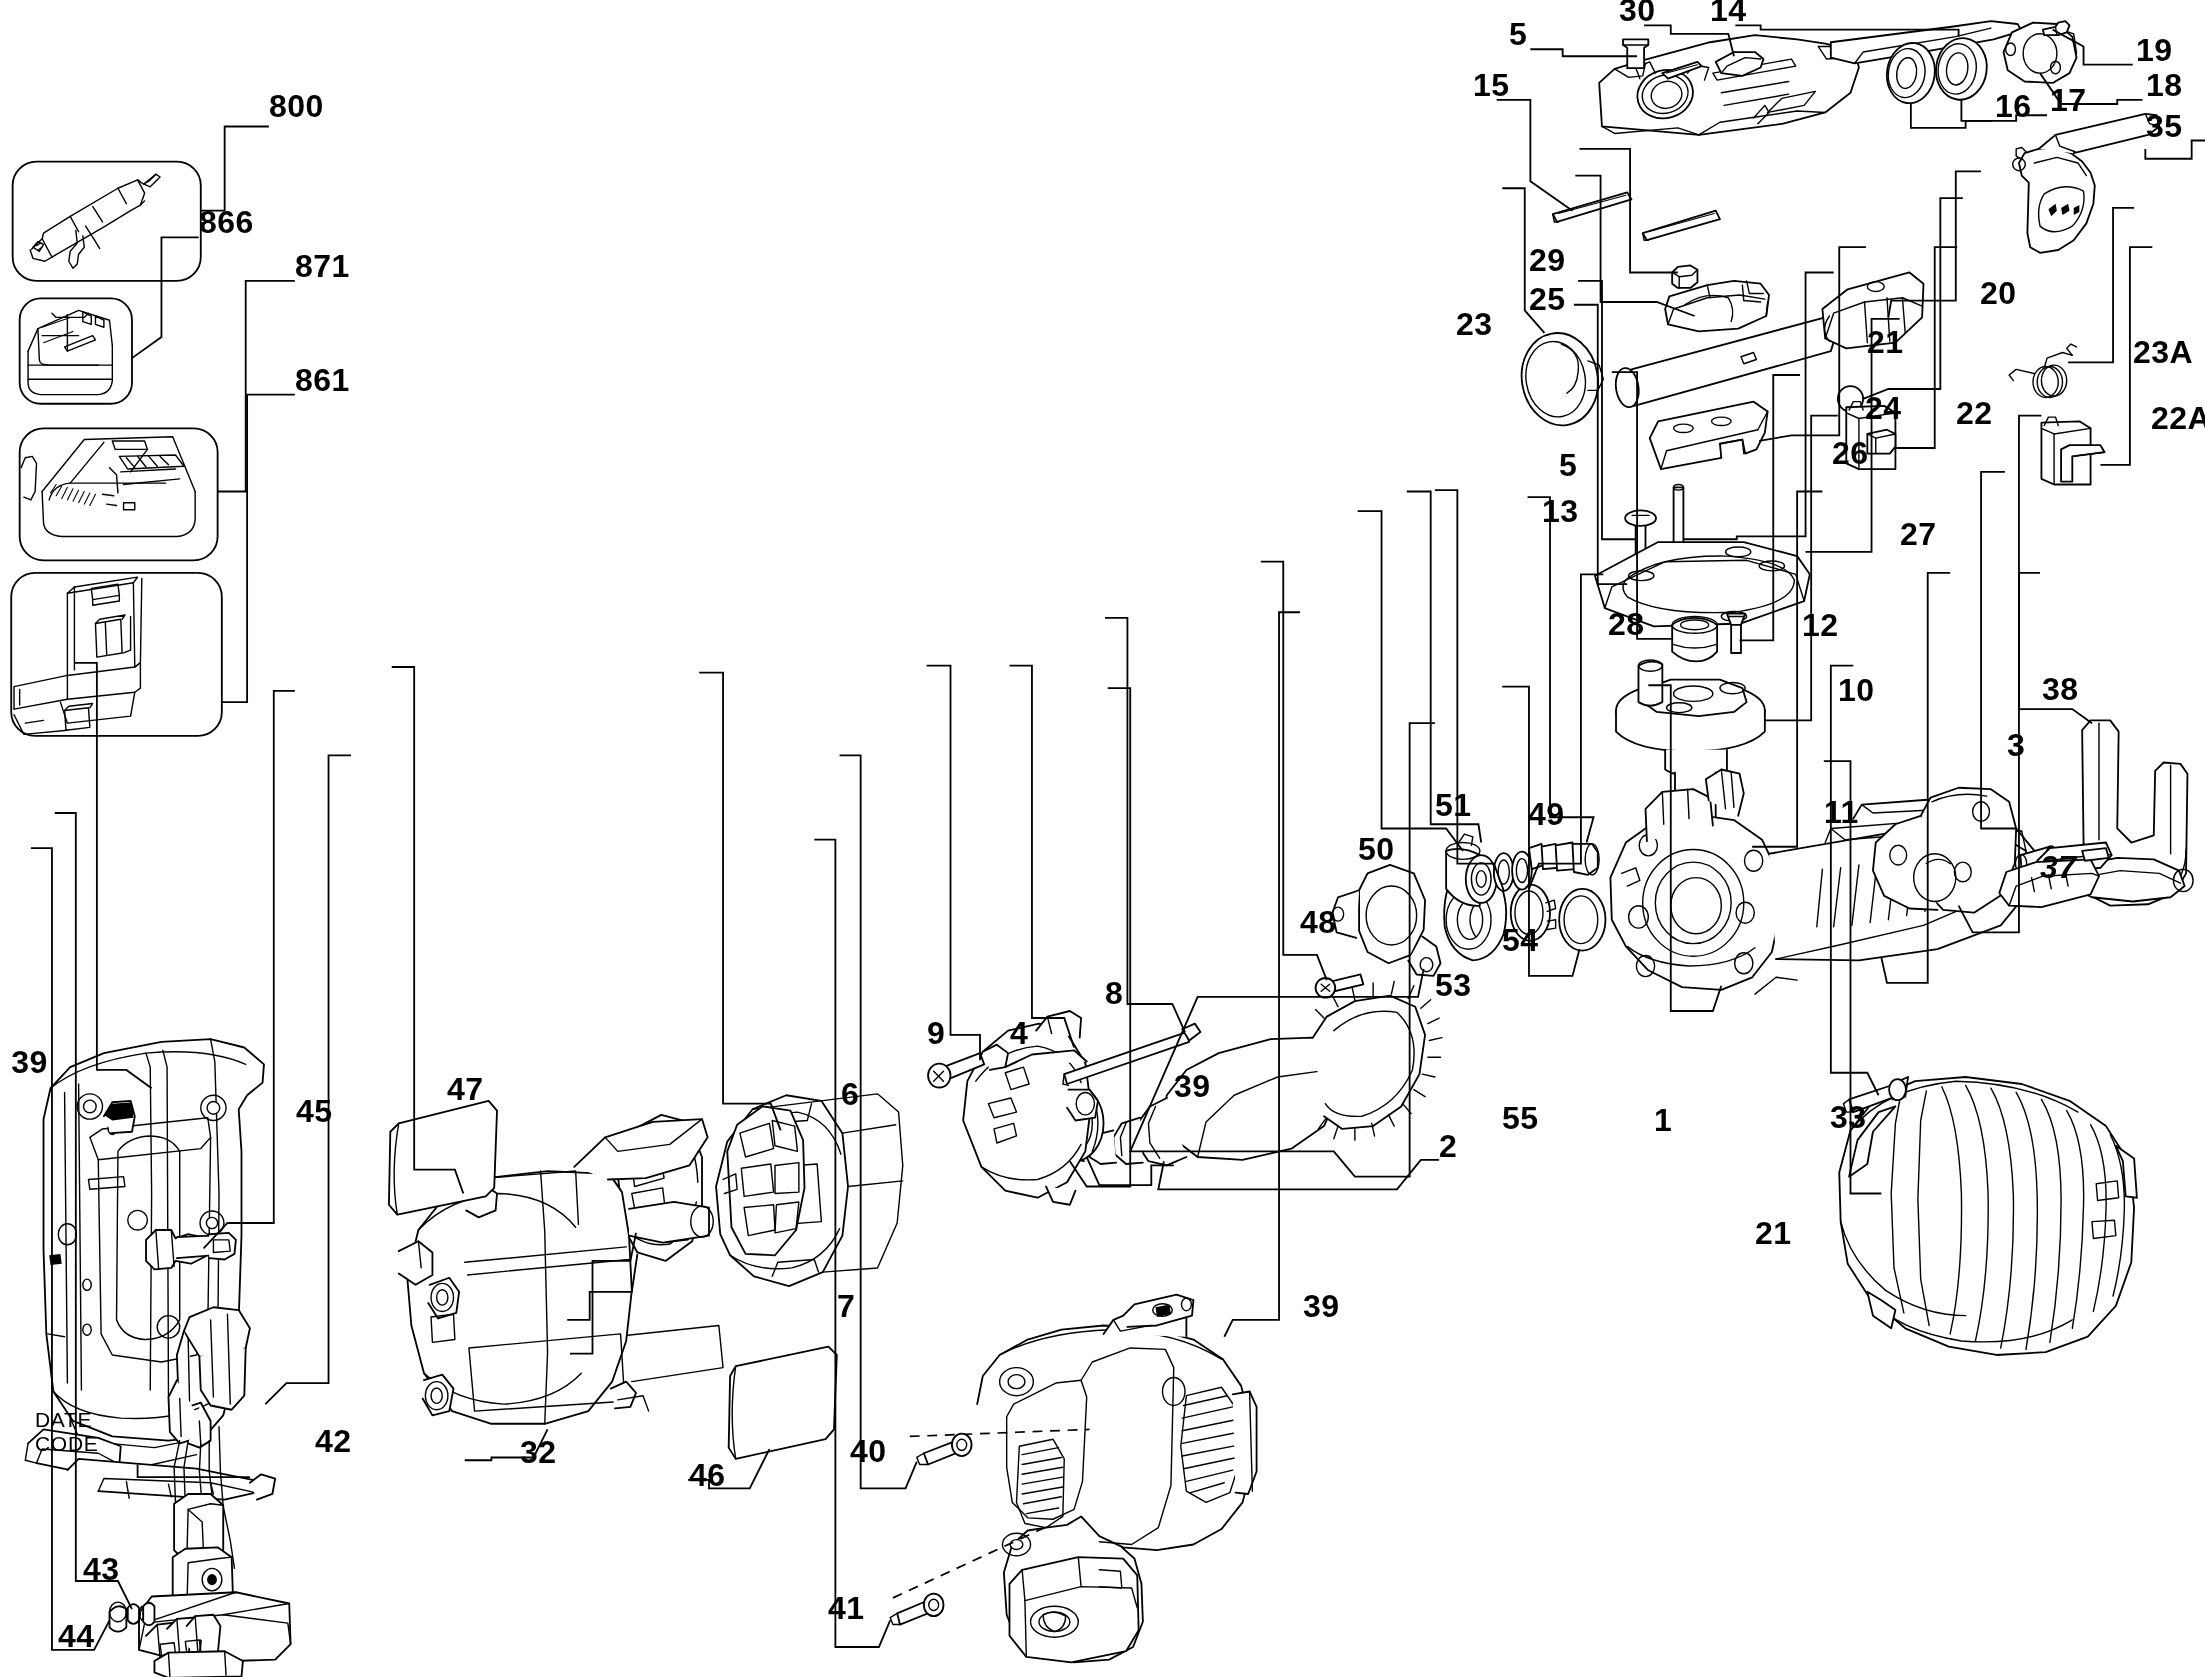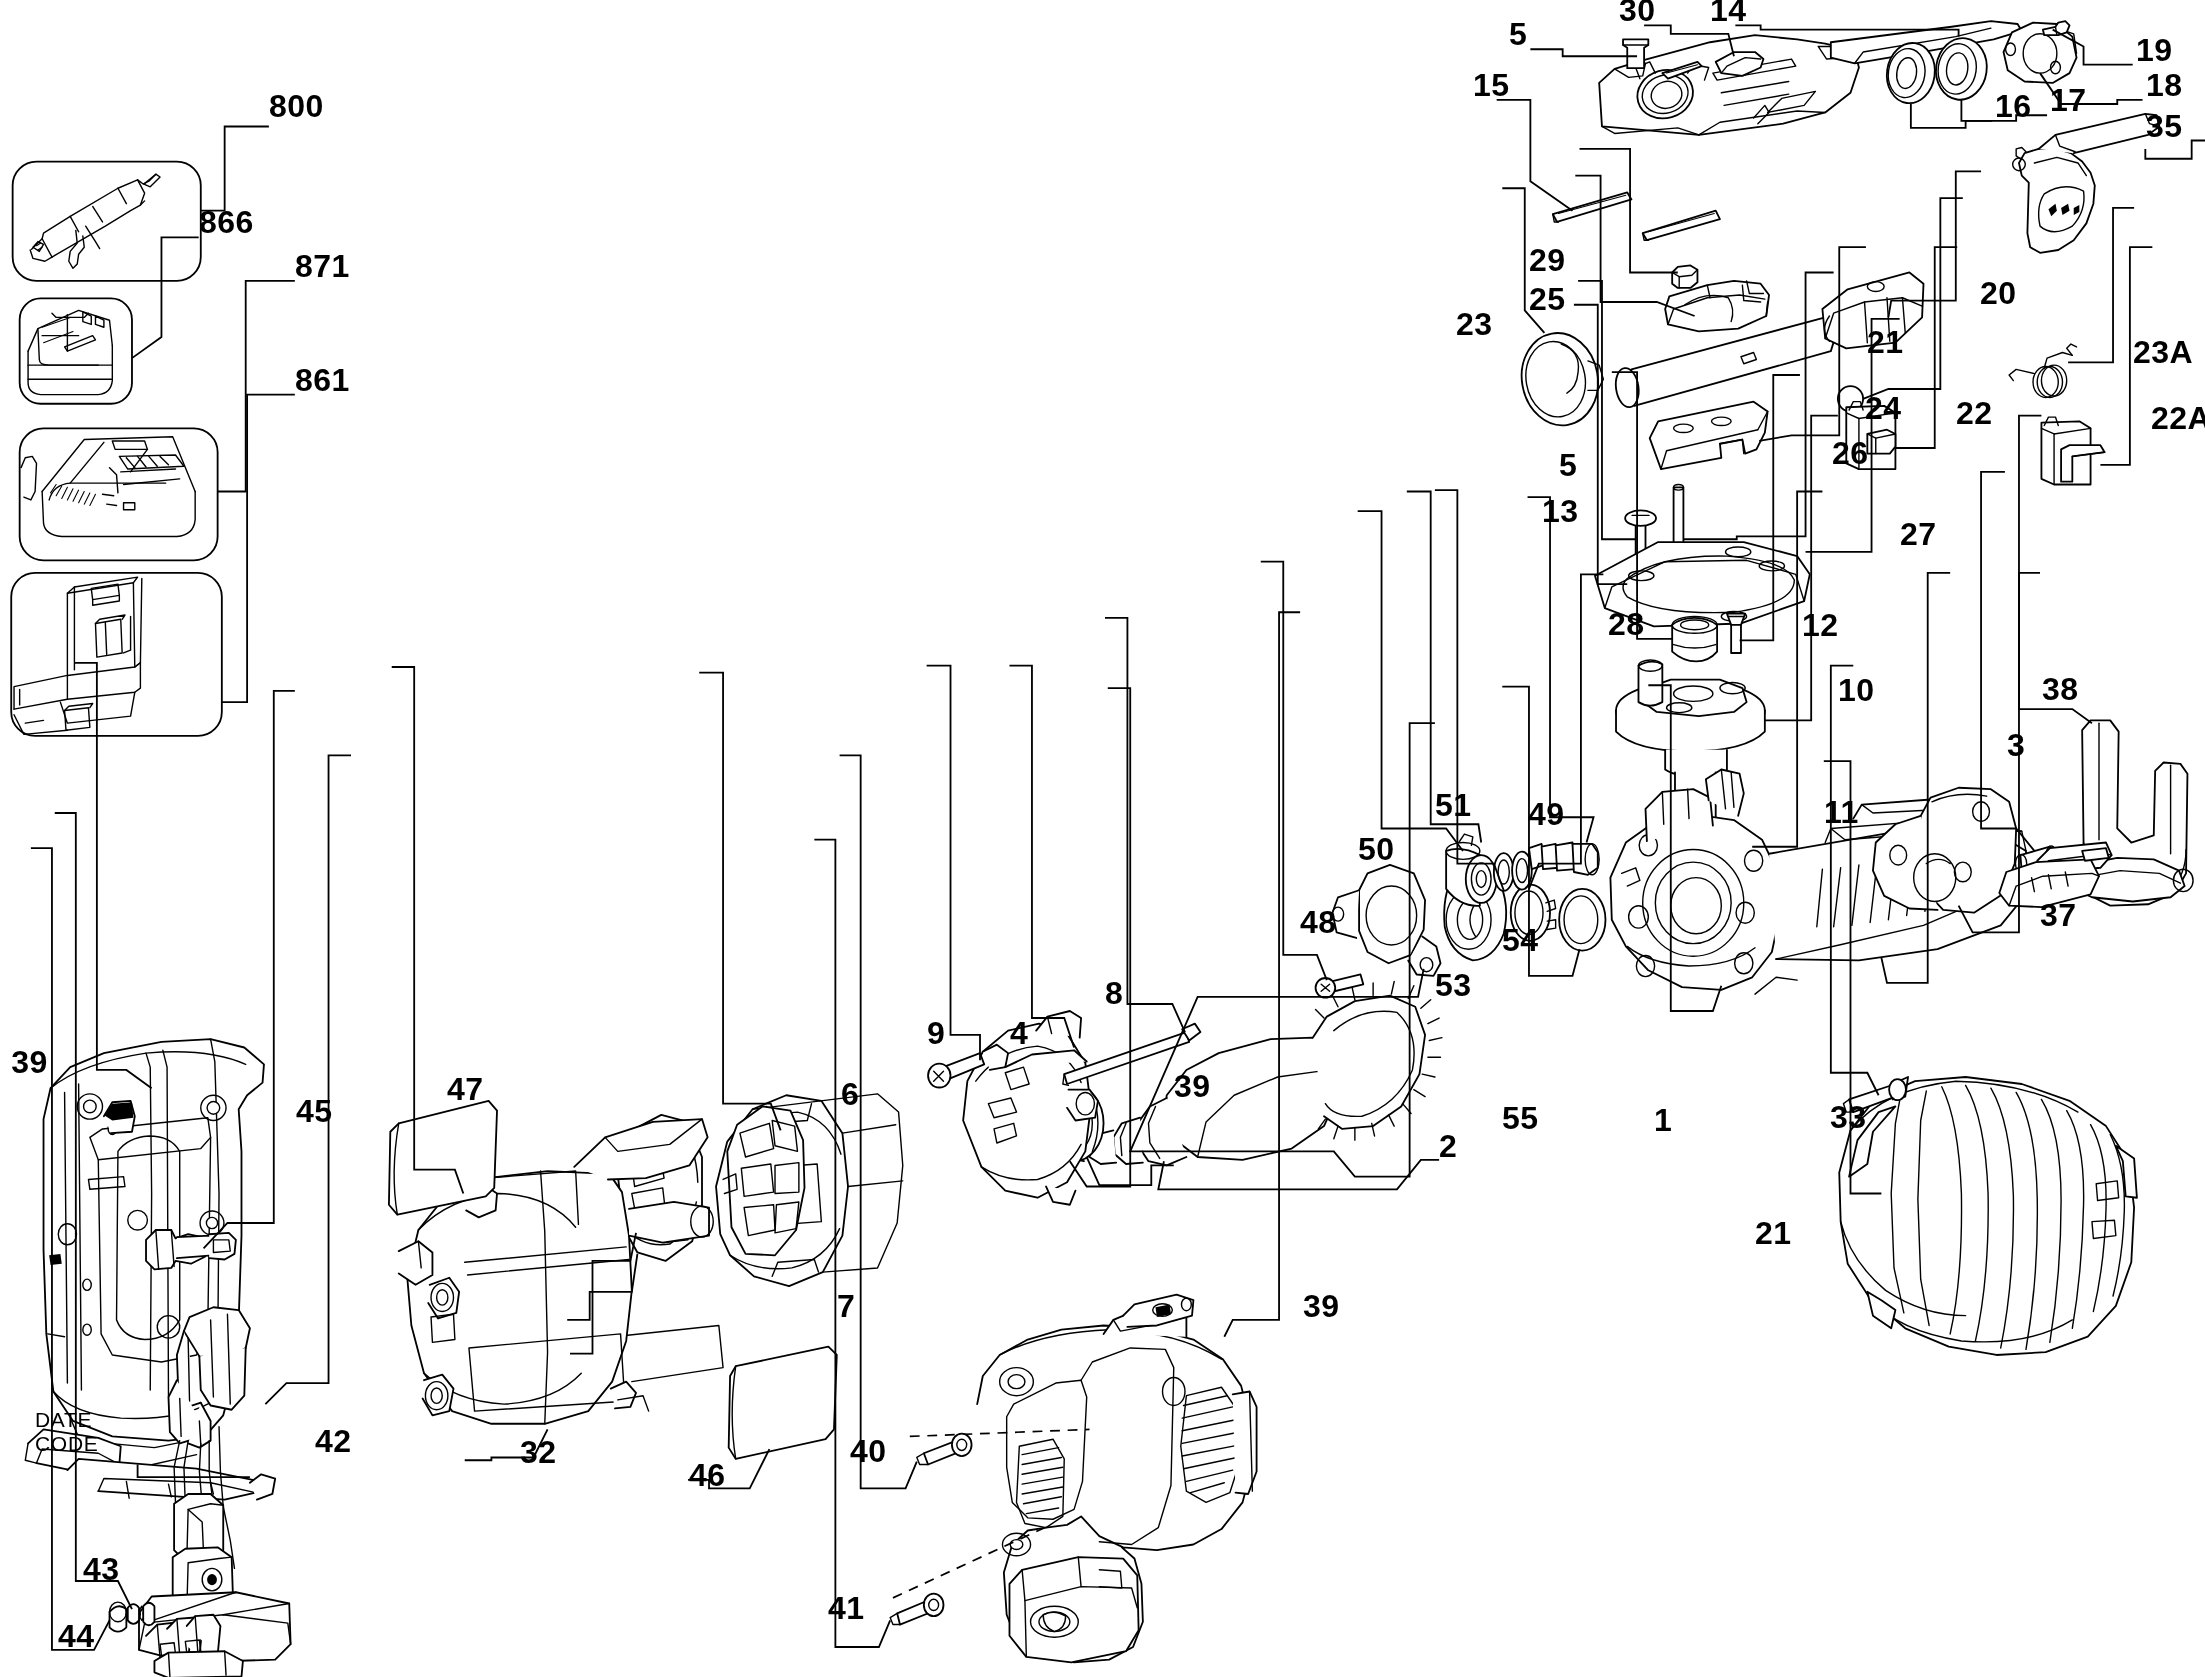--- a/index.html
+++ b/index.html
@@ -963,21 +963,21 @@
   <div class="lbl" style="left:1832px;top:437px;">26</div>
   <div class="lbl" style="left:1559px;top:449px;">5</div>
   <div class="lbl" style="left:1542px;top:495px;">13</div>
   <div class="lbl" style="left:1900px;top:518px;">27</div>
   <div class="lbl" style="left:1608px;top:608px;">28</div>
   <div class="lbl" style="left:1802px;top:609px;">12</div>
   <div class="lbl" style="left:1838px;top:674px;">10</div>
   <div class="lbl" style="left:2042px;top:673px;">38</div>
   <div class="lbl" style="left:2007px;top:729px;">3</div>
   <div class="lbl" style="left:1824px;top:796px;">11</div>
-  <div class="lbl" style="left:2040px;top:899px;">37</div>
+  <div class="lbl" style="left:2040px;top:851px;font-style:italic;">37</div>
   <div class="lbl" style="left:1435px;top:789px;">51</div>
   <div class="lbl" style="left:1528px;top:798px;">49</div>
   <div class="lbl" style="left:1358px;top:833px;">50</div>
   <div class="lbl" style="left:1300px;top:906px;">48</div>
   <div class="lbl" style="left:1435px;top:941px;margin-top:28px;">53</div>
   <div class="lbl" style="left:1502px;top:924px;">54</div>
   <div class="lbl" style="left:1105px;top:977px;">8</div>
   <div class="lbl" style="left:927px;top:1017px;">9</div>
   <div class="lbl" style="left:1010px;top:1017px;">4</div>
   <div class="lbl" style="left:1830px;top:1101px;">33</div>

